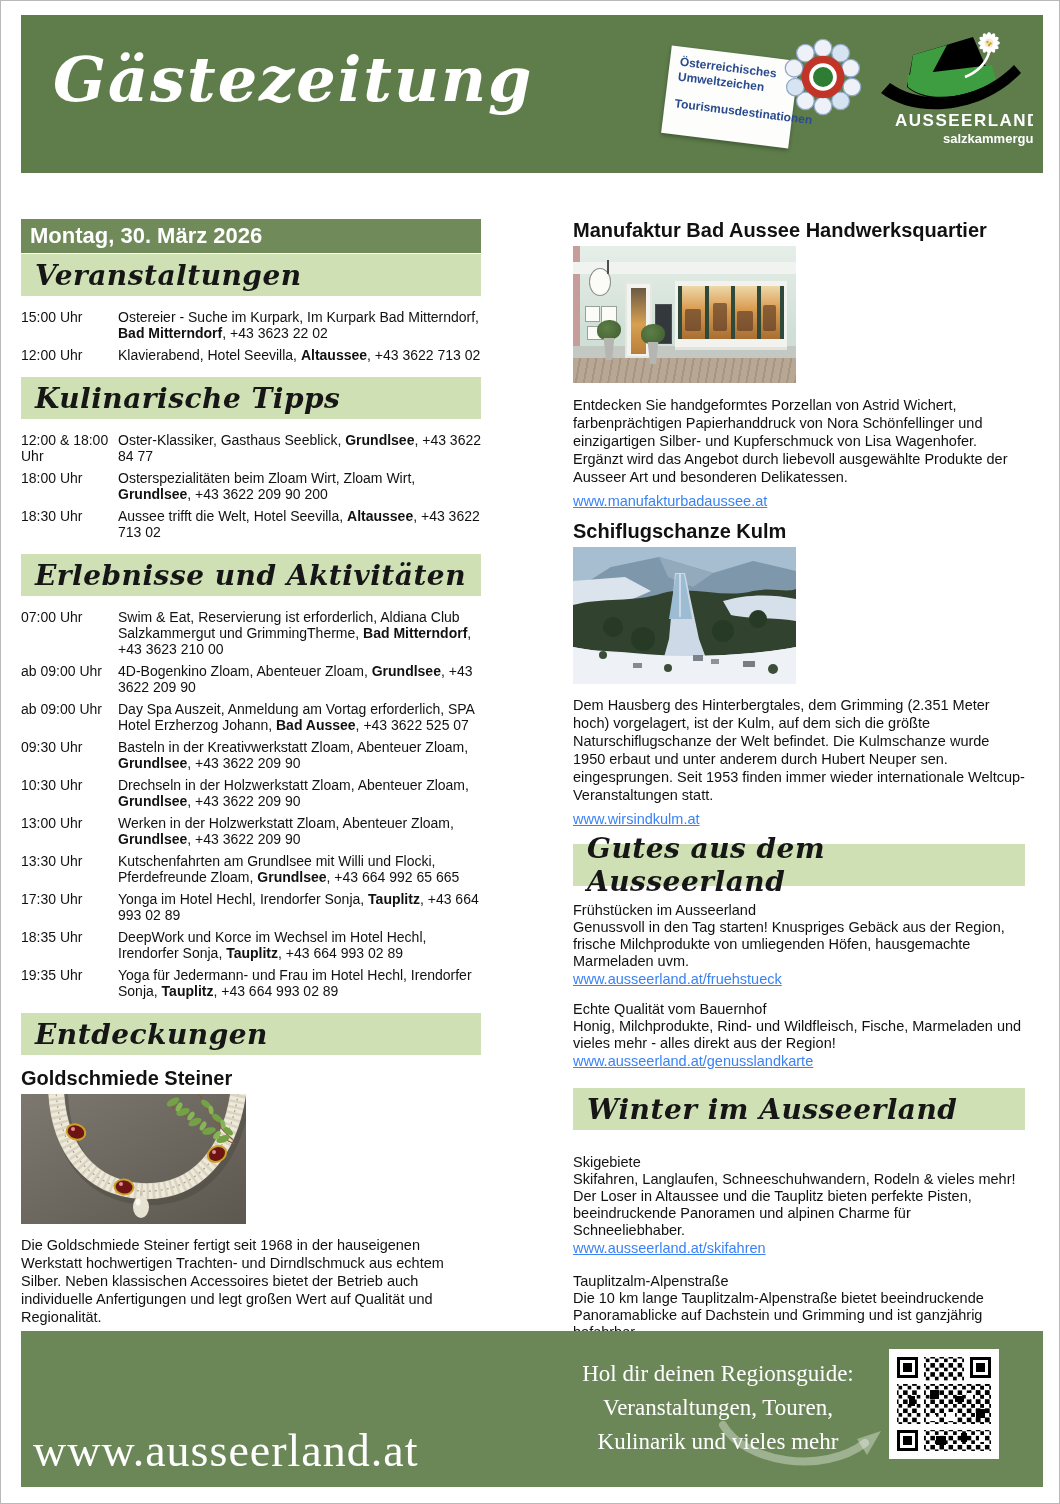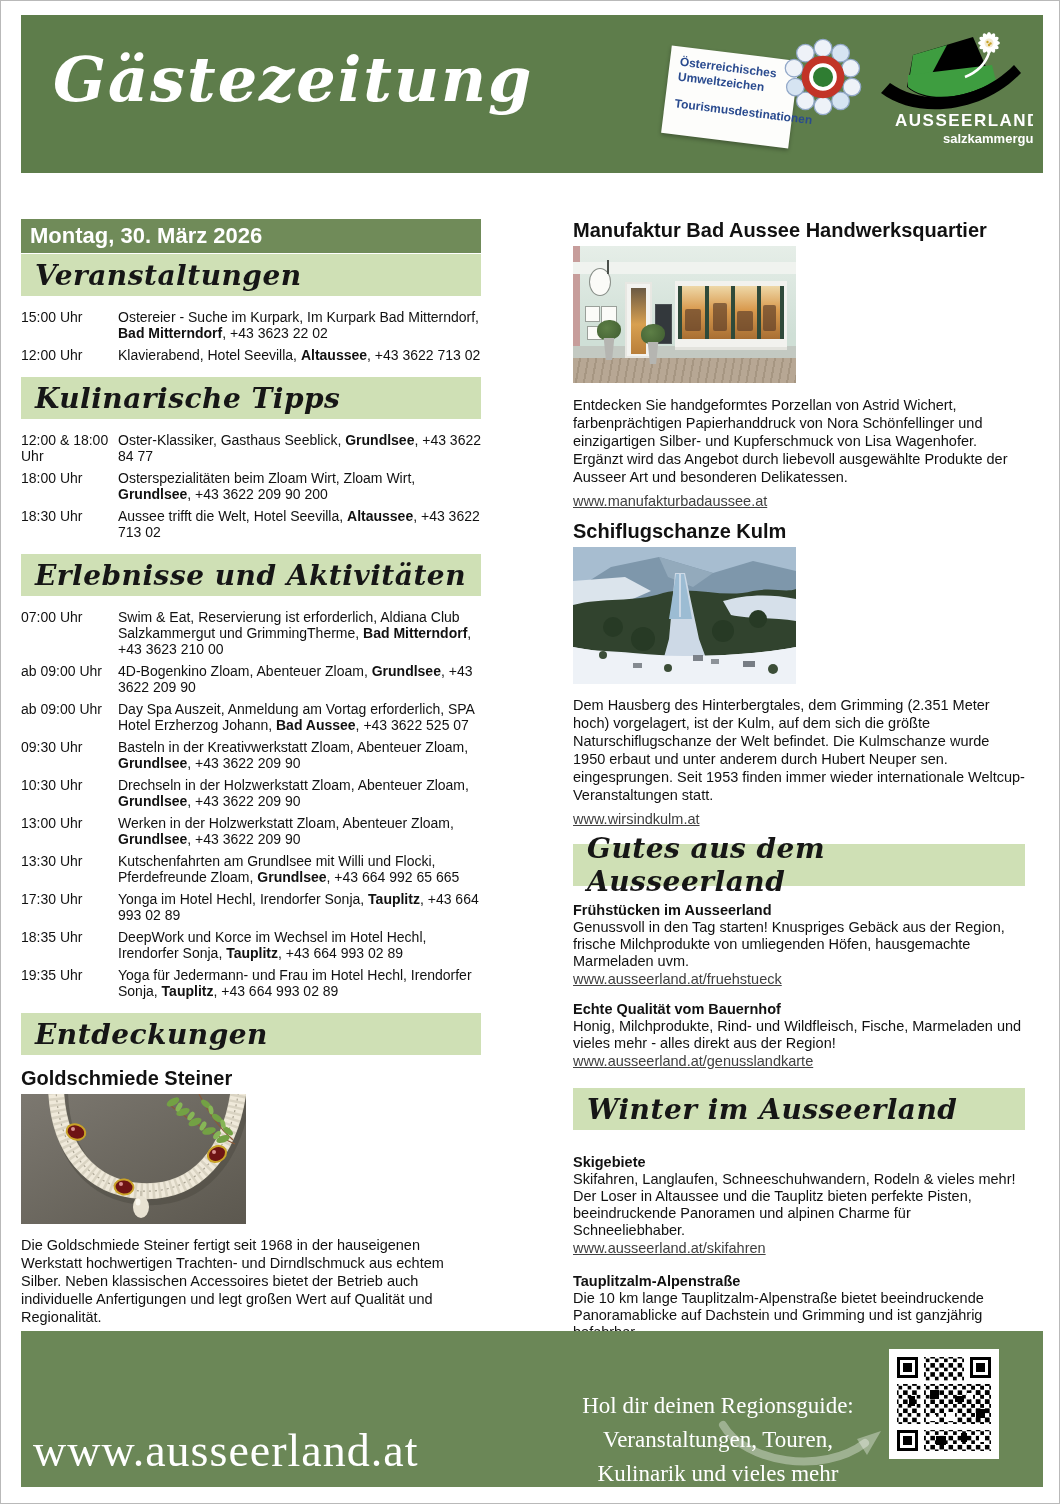--- a/index.html
+++ b/index.html
@@ -17,24 +17,24 @@
   .date-banner{height:34px;background:#708b59;color:#fff;font-weight:bold;font-size:22px;display:flex;align-items:center;padding-left:9px;margin-bottom:1px;}
   .sec-banner{height:42px;background:#cfe0b5;display:flex;align-items:center;padding-left:14px;font-family:"DejaVu Serif",serif;font-style:italic;font-weight:bold;font-size:28px;color:#161616;letter-spacing:.5px;}
   .col-left{position:absolute;left:20px;top:218px;width:460px;}
   .col-right{position:absolute;left:572px;top:218px;width:452px;}
   .ev-list{margin:13px 0 14px 0;}
   .ev-row{display:flex;margin-bottom:6px;font-size:14px;line-height:16px;}
   .ev-time{width:97px;flex:none;}
   .ev-desc{flex:1;}
   h3.art{font-size:20px;font-weight:bold;margin:0 0 5px 0;line-height:22px;}
   .para{font-size:14.5px;line-height:18px;margin:0 0 6px 0;}
-  a.lnk{color:#404040;text-decoration:underline;font-size:14.5px;line-height:18px;cursor:pointer;}
+  a.lnk{color:#3b82f6;text-decoration:underline;font-size:14.5px;line-height:18px;cursor:pointer;}
   .lnk-block{display:inline-block;margin:0 0 10px 0;}
   .blk{margin-bottom:13px;font-size:14.5px;line-height:17px;}
-  .blk .blk-title{font-weight:bold;}
+  .blk .blk-title{font-weight:normal;}
   .photo{position:relative;overflow:hidden;background:#ddd;}
   .ph-shop{width:223px;height:137px;margin:4px 0 13px 0;}
   .ph-kulm{width:223px;height:137px;margin:3px 0 12px 0;}
   .ph-neck{width:225px;height:130px;margin:4px 0 12px 0;}
 
   
   .sf{position:absolute;inset:0;background:linear-gradient(#e6eee8,#cfdfd6 65%);}
   .sf-top{position:absolute;left:0;top:16px;width:100%;height:12px;background:#f0f3ef;}
   .sf-pink{position:absolute;left:0;top:0;width:7px;height:105px;background:#c79d9b;}
   .sf-plinth{position:absolute;left:0;top:100px;width:100%;height:12px;background:#c3c9c2;}
@@ -48,21 +48,21 @@
   .sf-sil{position:absolute;background:#5a3c28;opacity:.65;border-radius:2px;}
   .sf-pot{position:absolute;width:14px;height:22px;background:#b5b5b1;clip-path:polygon(12% 0,88% 0,72% 100%,28% 100%);}
   .sf-plant{position:absolute;width:24px;height:20px;background:radial-gradient(circle at 40% 40%,#5d7f46,#3f5c30);border-radius:50% 45% 50% 40%;}
   .sf-sign{position:absolute;background:#fbfbf8;border:1px solid #9aa09a;}
   .sf-hang{position:absolute;left:16px;top:22px;width:20px;height:26px;background:#fbfbf8;border:1px solid #8a908a;border-radius:50%;}
   .sf-bracket{position:absolute;left:34px;top:14px;width:2px;height:14px;background:#4a4f4a;}
 
   
   .footer{position:absolute;left:20px;top:1330px;width:1022px;height:156px;background:#6b8757;}
   .foot-site{position:absolute;left:12px;bottom:10px;color:#fff;font-family:"Liberation Serif","DejaVu Serif",serif;font-size:46px;letter-spacing:1px;}
-  .foot-cta{position:absolute;right:175px;top:26px;width:300px;text-align:center;color:#fff;font-family:"Liberation Serif","DejaVu Serif",serif;font-size:23px;line-height:34px;margin-top:32px;}
+  .foot-cta{position:absolute;right:175px;top:26px;width:300px;text-align:center;color:#fff;font-family:"Liberation Serif","DejaVu Serif",serif;font-size:23px;line-height:34px;}
   .foot-arrow{position:absolute;right:150px;top:86px;width:180px;height:62px;}
   .foot-qr{position:absolute;right:44px;top:18px;width:110px;height:110px;background:#fff;padding:5px;box-sizing:border-box;}
 </style>
 </head>
 <body>
 
 <div class="page">
 
   <div class="masthead">
     <div class="mast-title">Gästezeitung</div>

